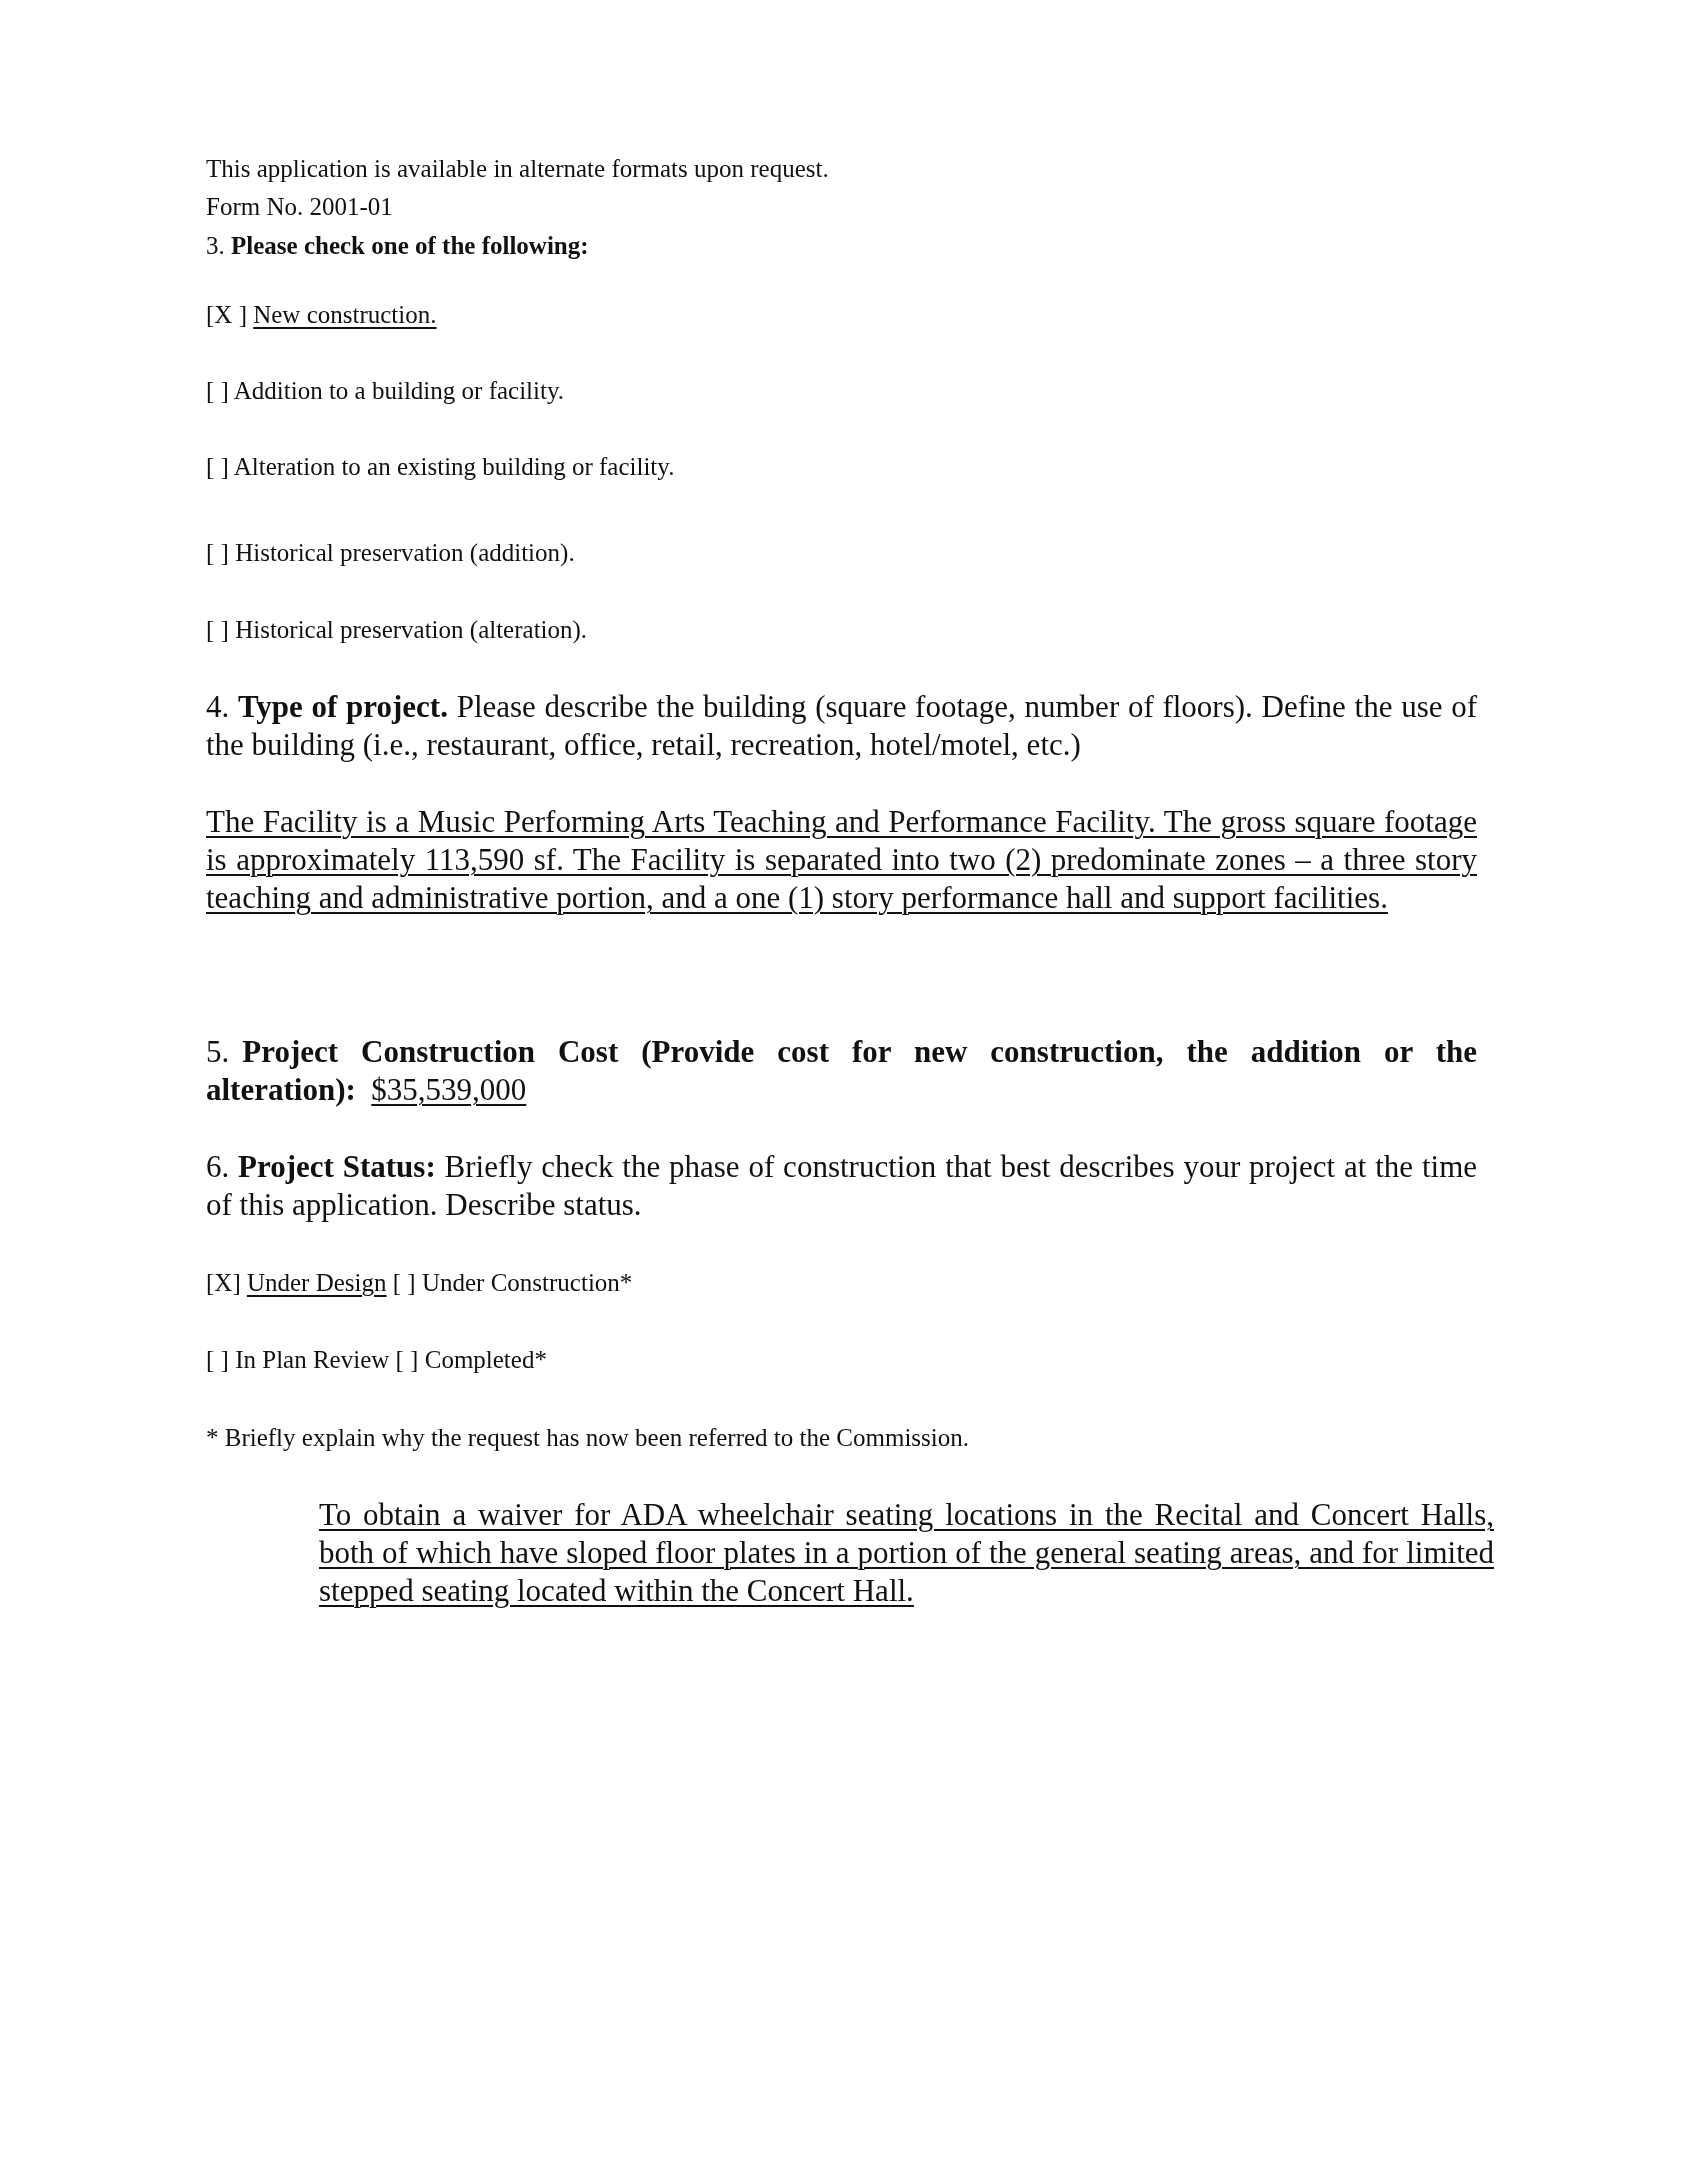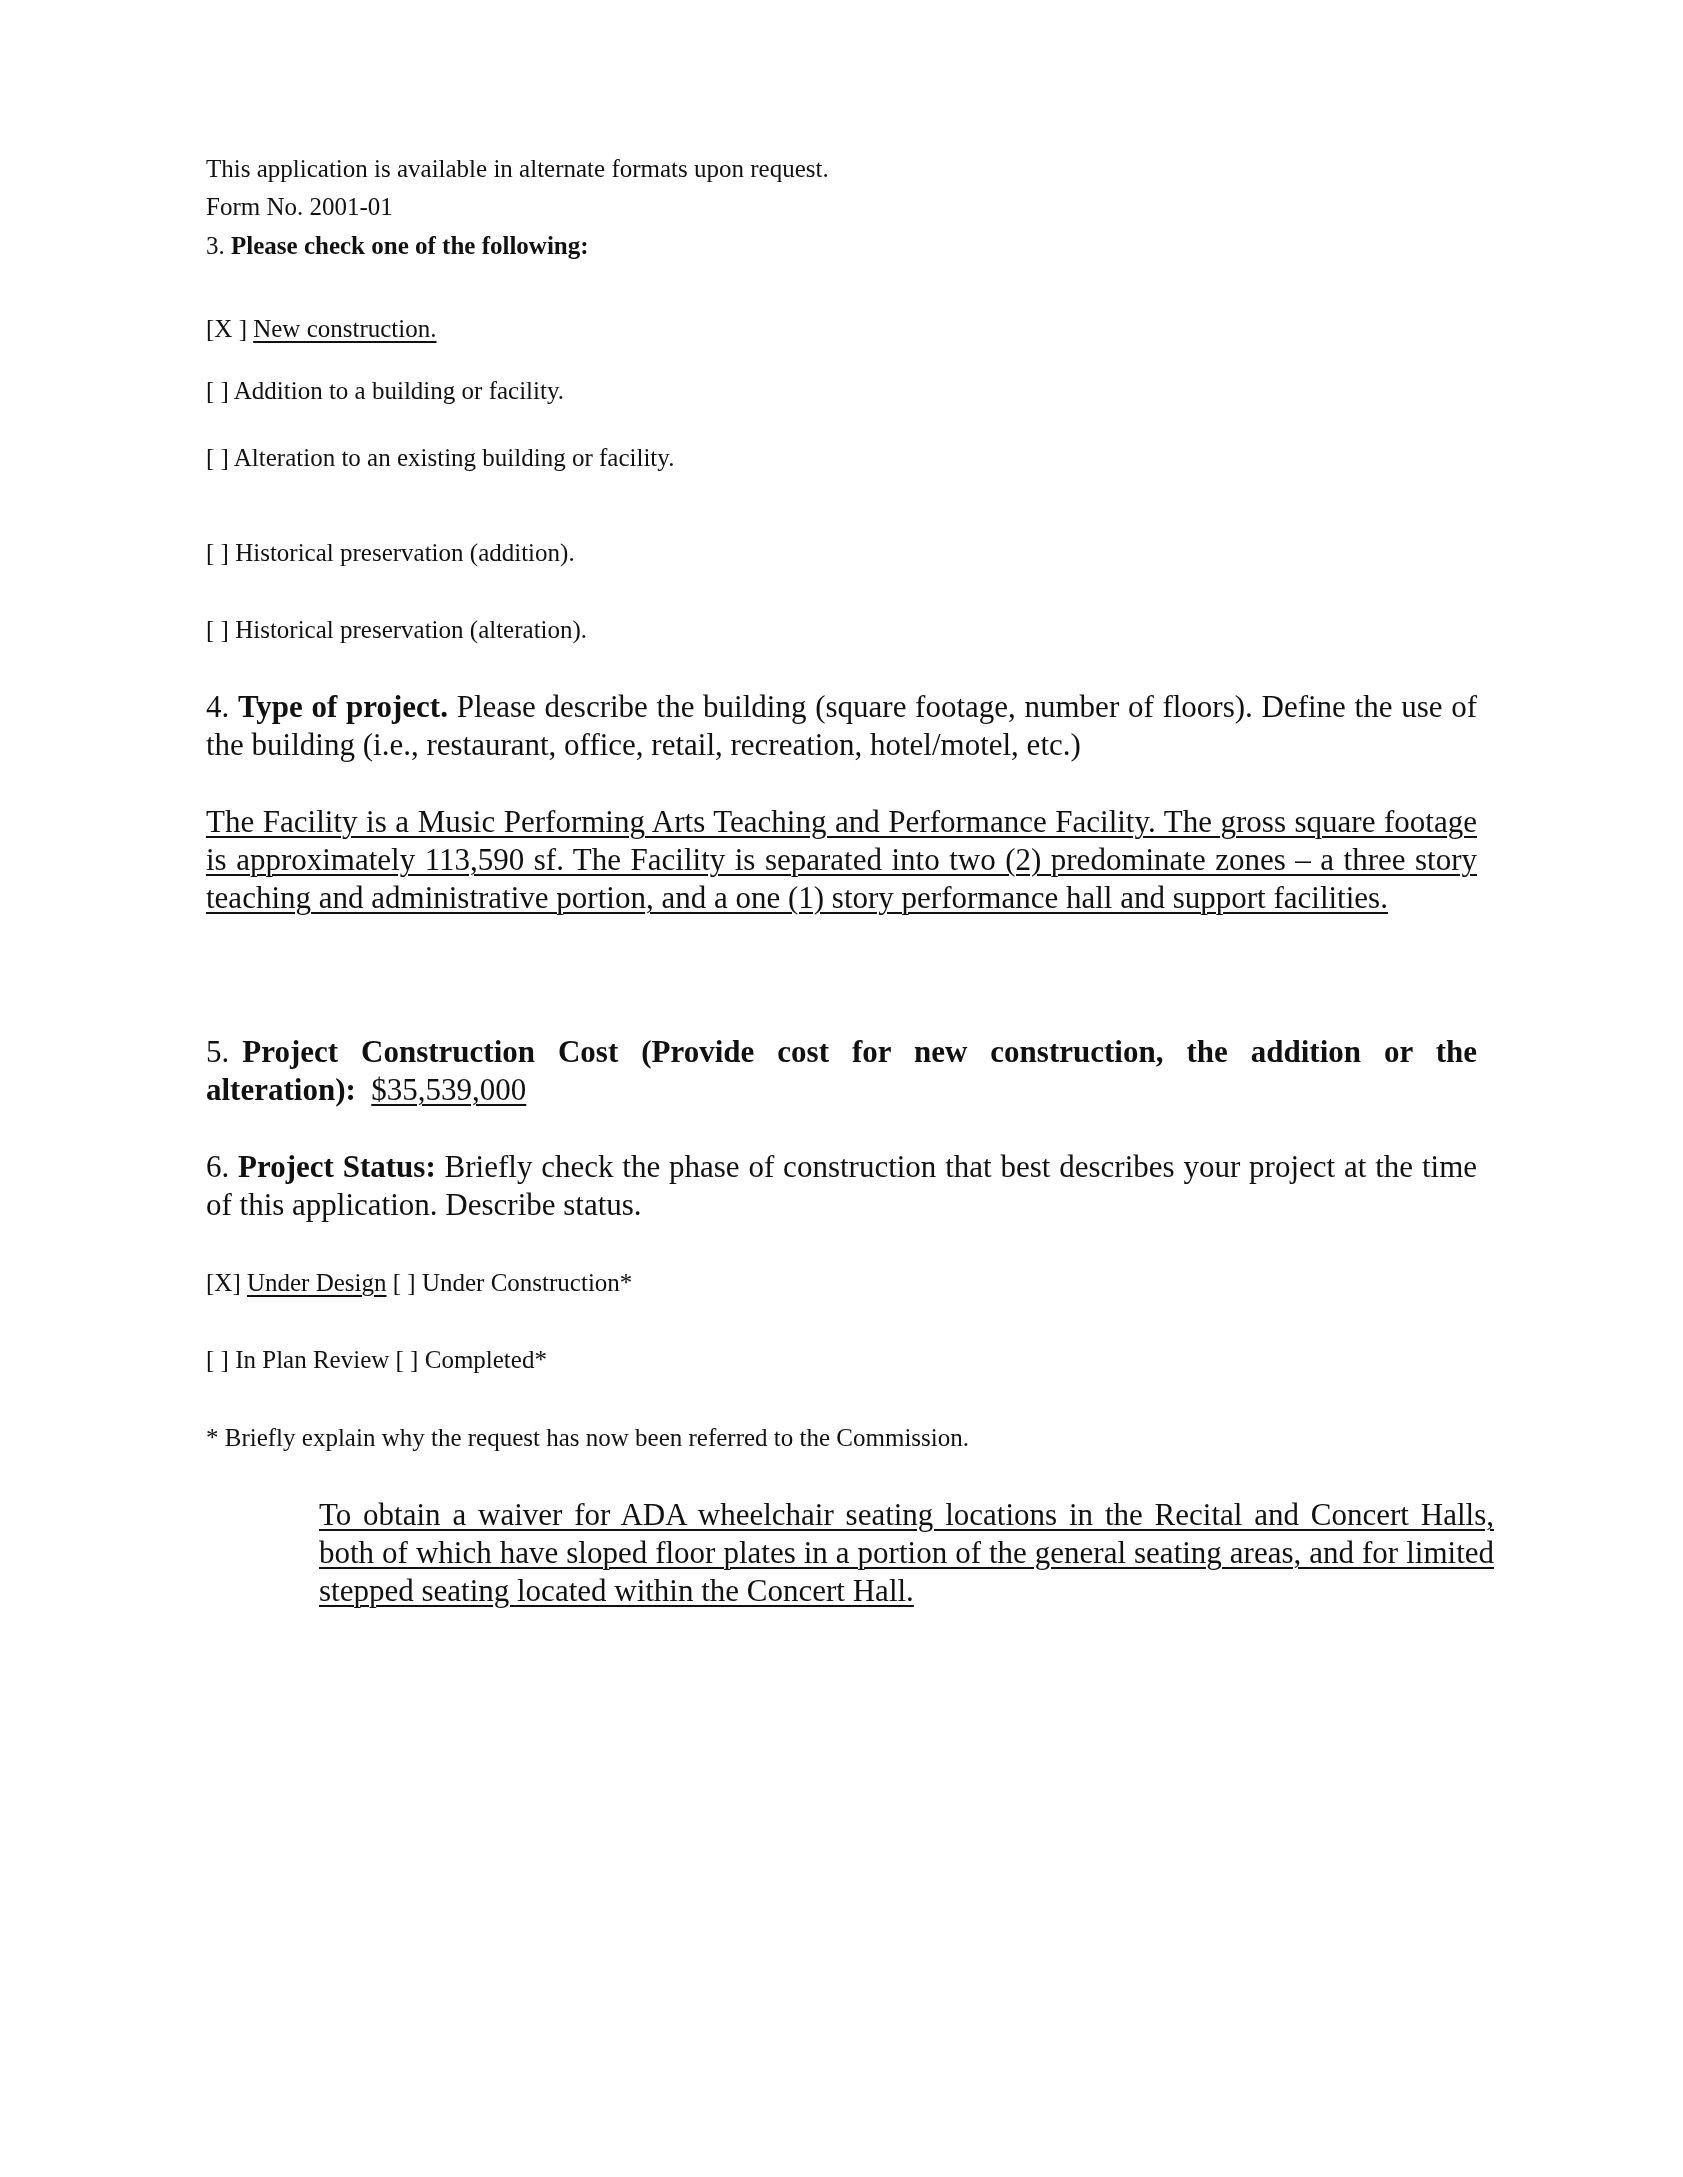--- a/index.html
+++ b/index.html
@@ -18,29 +18,29 @@
 <div>
 
   <div class="line" style="top:150px;">This application is available in alternate formats upon request.</div>
   <div class="line" style="top:188px;">Form No. 2001-01</div>
 
   <div class="line" style="top:227px;">
     <span>3.</span>
     <b>Please check one of the following:</b>
   </div>
 
-  <div class="line" style="top:310px;">
+  <div class="line" style="top:296px;">
     <span class="cb">[X ]</span>
     <u>New construction.</u>
   </div>
   <div class="line" style="top:372px;">
     <span class="cb">[ ]</span>
     <span>Addition to a building or facility.</span>
   </div>
-  <div class="line" style="top:439px;">
+  <div class="line" style="top:448px;">
     <span class="cb">[ ]</span>
     <span>Alteration to an existing building or facility.</span>
   </div>
   <div class="line" style="top:534px;">
     <span class="cb">[ ]</span>
     <span>Historical preservation (addition).</span>
   </div>
   <div class="line" style="top:611px;">
     <span class="cb">[ ]</span>
     <span>Historical preservation (alteration).</span>

